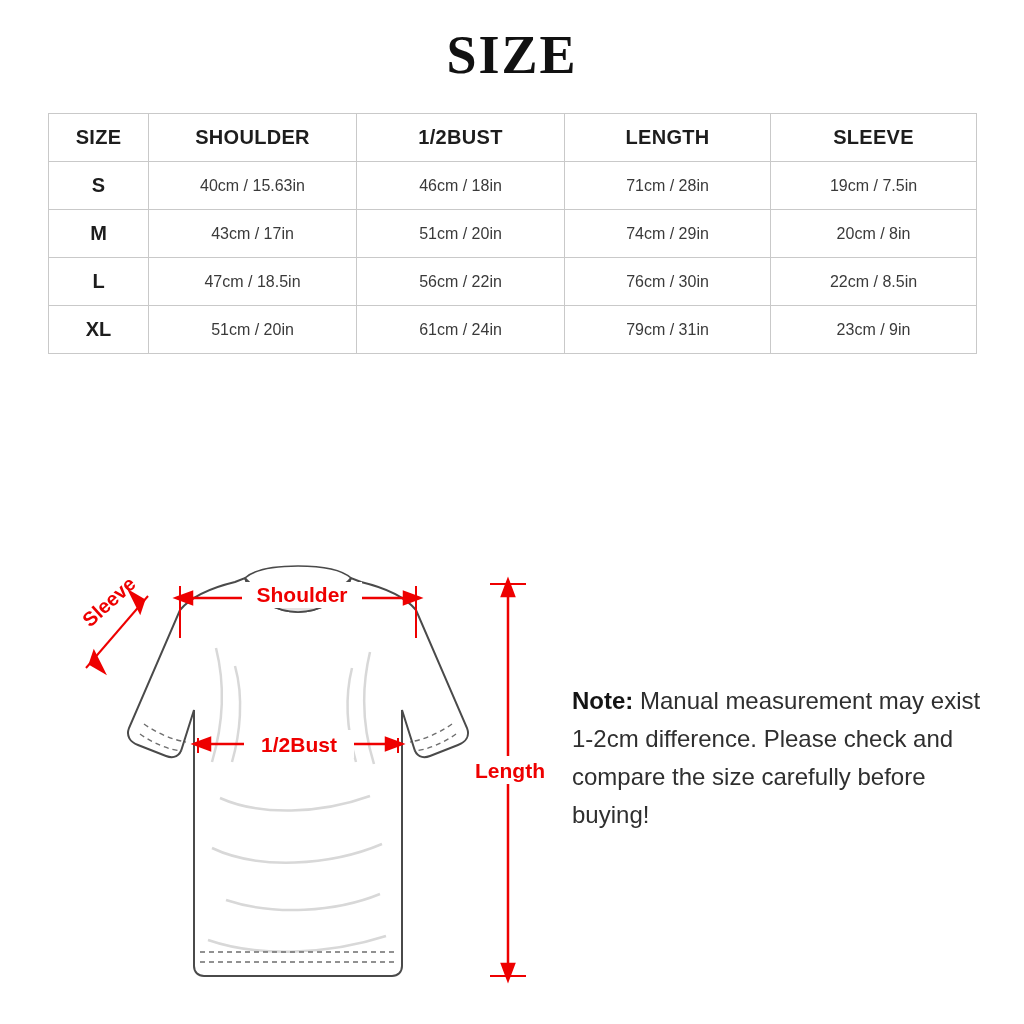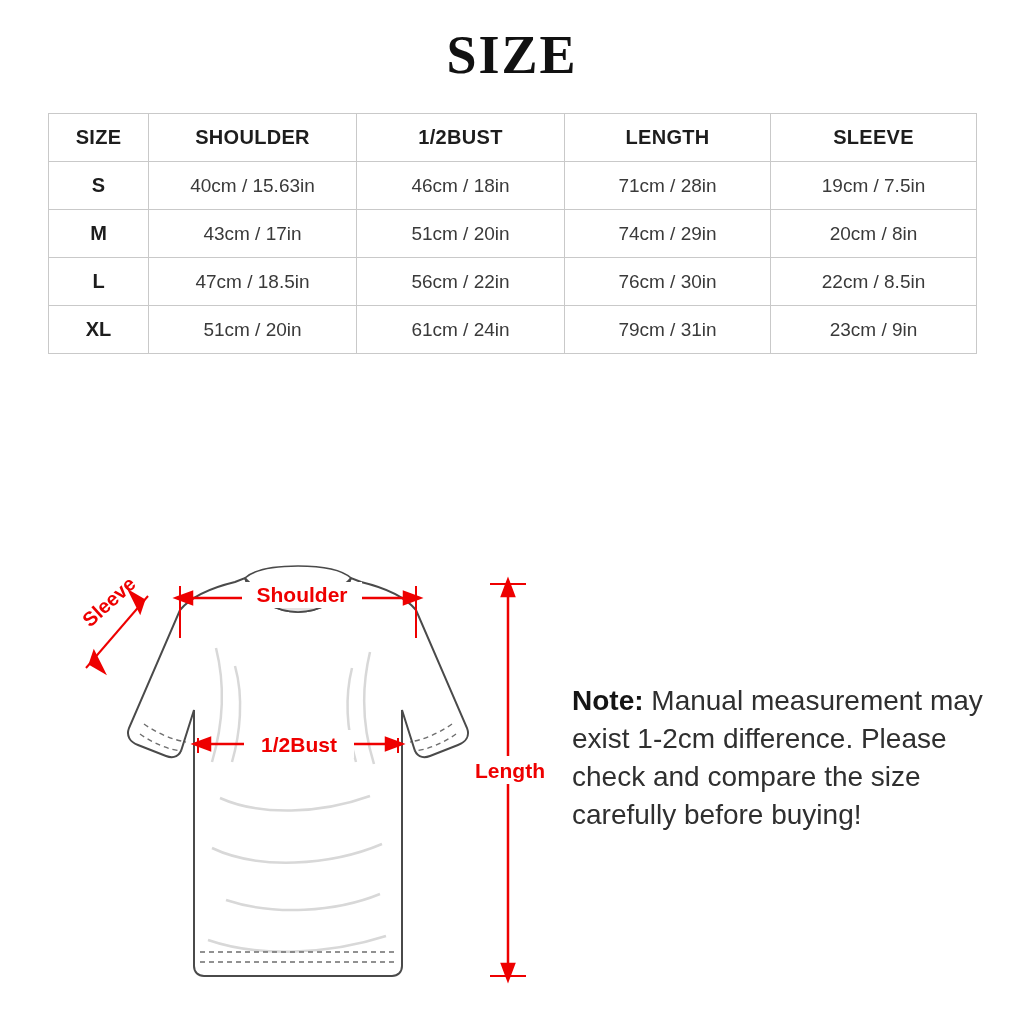--- a/index.html
+++ b/index.html
@@ -39,21 +39,21 @@
     border-collapse: collapse;
     width: 100%;
     table-layout: fixed;
   }
   table.size-table th,
   table.size-table td {
     border: 1px solid #c9c9c9;
     height: 45px;
     text-align: center;
     vertical-align: middle;
-    font-size: 19px;
+    font-size: 16px;
     color: #3a3a3a;
     font-weight: 400;
   }
   table.size-table thead th {
     font-weight: 700;
     font-size: 20px;
     color: #1d1d1d;
     letter-spacing: 0.3px;
   }
   table.size-table tbody td.size-col {
@@ -76,21 +76,21 @@
     height: 460px;
   }
   .diagram svg { display: block; }
 
   
   .note {
     position: absolute;
     left: 572px;
     top: 682px;
     width: 420px;
-    font-size: 28px;
+    font-size: 24px;
     line-height: 38px;
     color: #2f2f2f;
   }
   .note b {
     font-weight: 700;
     color: #141414;
   }
 </style>
 </head>
 <body>

